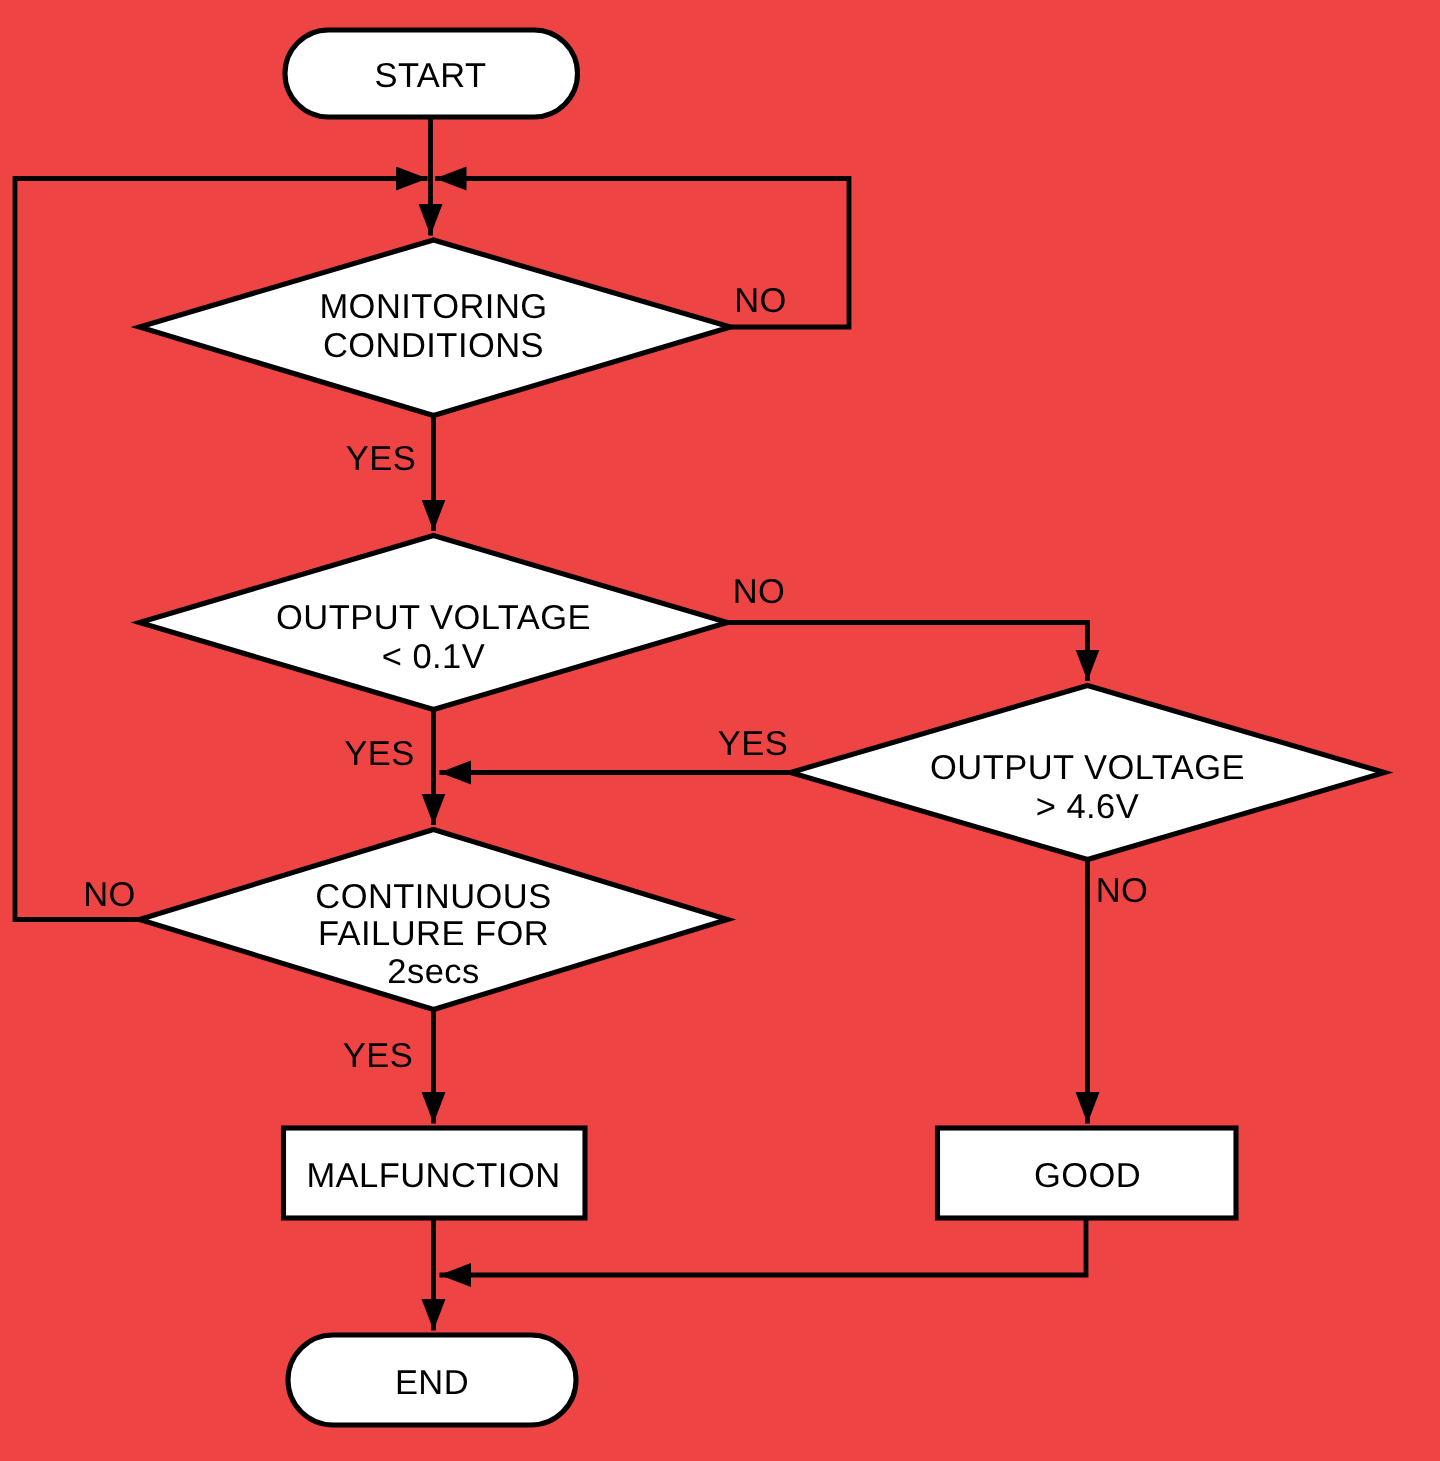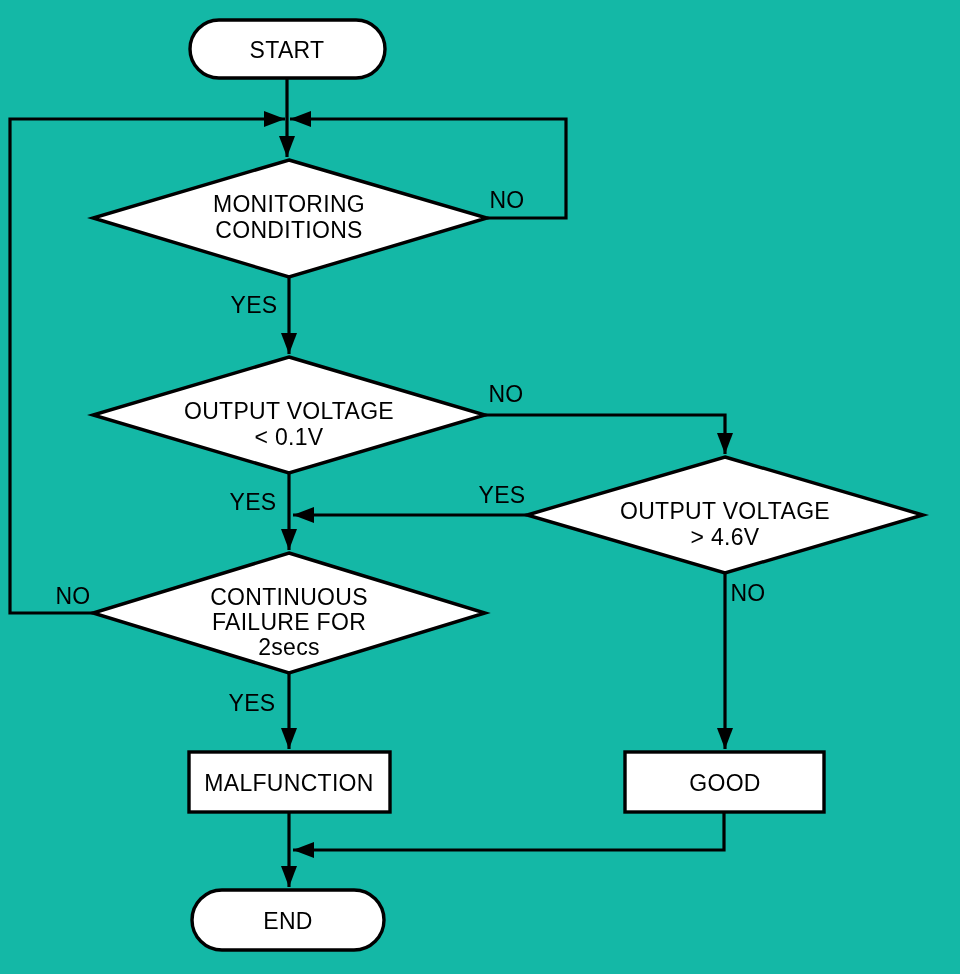--- a/index.html
+++ b/index.html
@@ -4,21 +4,21 @@
 <style>
   html, body {
     margin: 0;
     padding: 0;
     background: #ffffff;
   }
   .stage {
     position: relative;
     width: 960px;
     height: 974px;
-    background: #14b8a6;
+    background: #ef4444;
     overflow: hidden;
   }
   svg {
     display: block;
   }
   .shape {
     fill: #ffffff;
     stroke: #000000;
     stroke-width: 3.4;
   }

